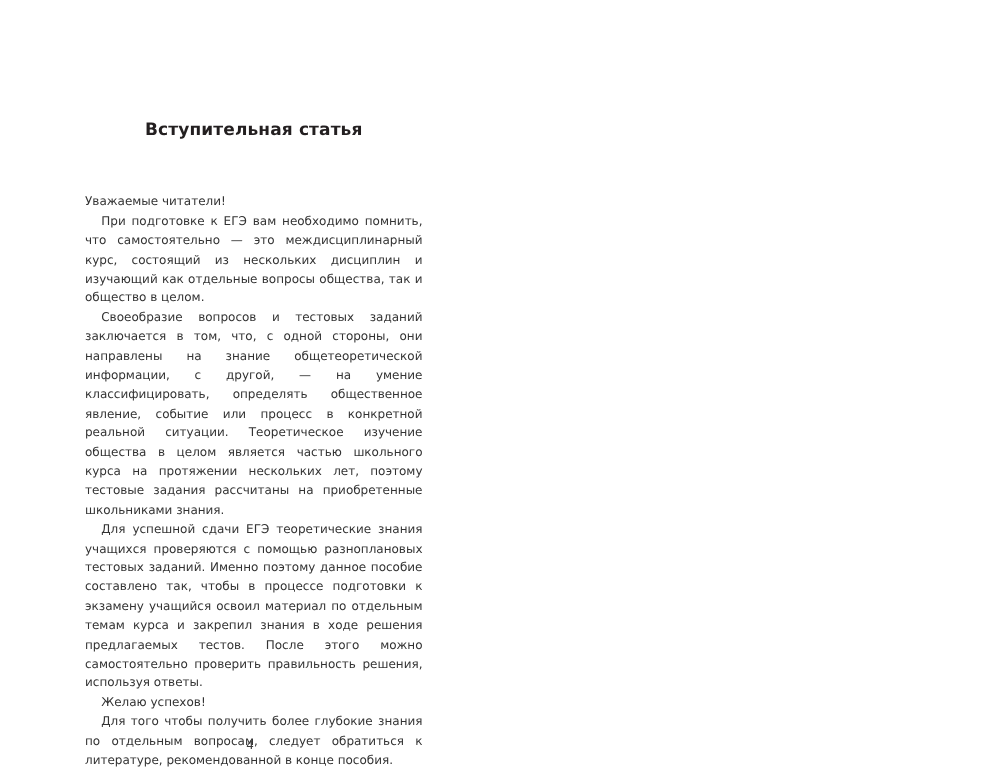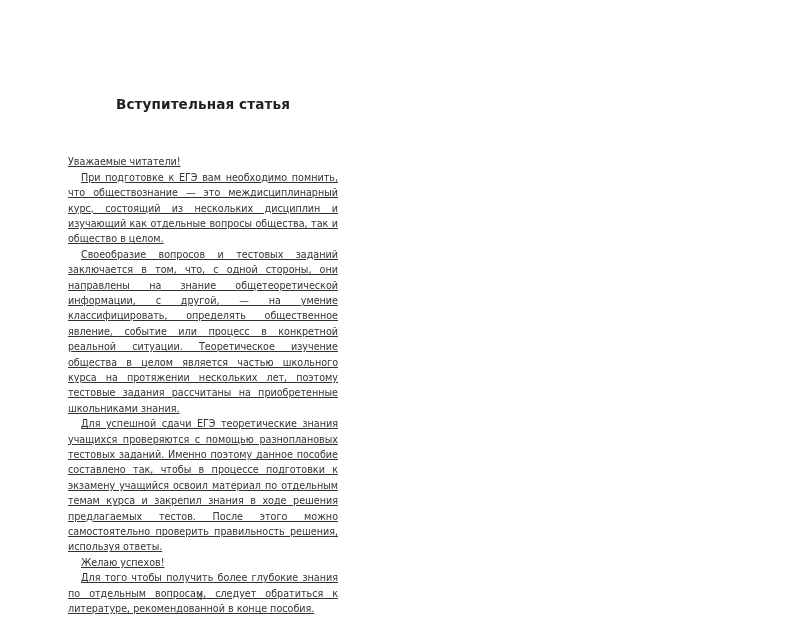--- a/index.html
+++ b/index.html
@@ -59,21 +59,20 @@
   
   .body-text p {
     margin: 0;
     font-size: 9.6px;
     line-height: 15.4px;
     text-align: justify;
     text-justify: inter-word;
     color: #333333;
     text-indent: 13px;
     hyphens: manual;
-    text-decoration: underline;
   }
   .body-text p.noindent {
     text-indent: 0;
   }
 
   
   .folio {
     position: absolute;
     font-size: 9.5px;
     color: #3a3a3a;
@@ -88,21 +87,21 @@
 <div class="spread">
 
   <div class="page page-left">
 
     <div class="column column-left">
 
       <h1 class="article-title">Вступительная статья</h1>
 
       <div class="body-text left">
         <p class="noindent">Уважаемые читатели!</p>
-        <p>При подготовке к ЕГЭ вам необходимо помнить, что обществознание — это междисциплинарный курс, состоящий из нескольких дисциплин и изучающий как отдельные вопросы общества, так и общество в целом.</p>
+        <p>При подготовке к ЕГЭ вам необходимо помнить, что самостоятельно — это междисциплинарный курс, состоящий из нескольких дисциплин и изучающий как отдельные вопросы общества, так и общество в целом.</p>
         <p>Своеобразие вопросов и тестовых заданий заключается в том, что, с одной стороны, они направлены на знание общетеоретической информации, с другой, — на умение классифицировать, определять общественное явление, событие или процесс в конкретной реальной ситуации. Теоретическое изучение общества в целом является частью школьного курса на протяжении нескольких лет, поэтому тестовые задания рассчитаны на приобретенные школьниками знания.</p>
         <p>Для успешной сдачи ЕГЭ теоретические знания учащихся проверяются с помощью разноплановых тестовых заданий. Именно поэтому данное пособие составлено так, чтобы в процессе подготовки к экзамену учащийся освоил материал по отдельным темам курса и закрепил знания в ходе решения предлагаемых тестов. После этого можно самостоятельно проверить правильность решения, используя ответы.</p>
         <p>Желаю успехов!</p>
         <p>Для того чтобы получить более глубокие знания по отдельным вопросам, следует обратиться к литературе, рекомендованной в конце пособия.</p>
       </div>
 
     </div>
 
     <div class="folio folio-left">4</div>
   </div>

